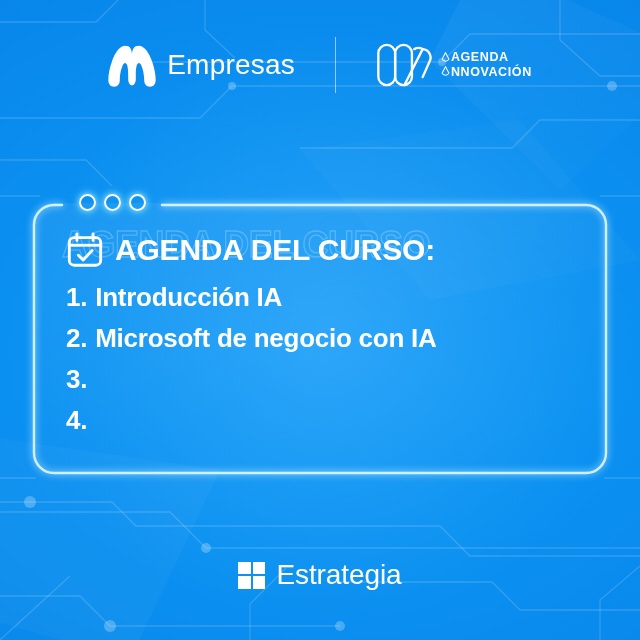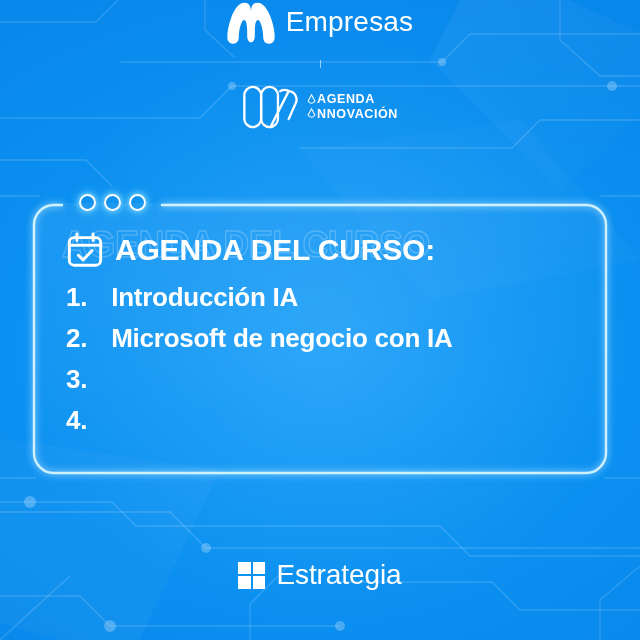--- a/index.html
+++ b/index.html
@@ -32,21 +32,20 @@
   .header {
     position: absolute;
     top: 0;
     left: 0;
     width: 640px;
     height: 130px;
     display: flex;
     align-items: center;
     justify-content: center;
     gap: 16px;
-    flex-direction: column;
   }
   .brand-left {
     display: flex;
     align-items: center;
     gap: 11px;
   }
   .movistar-m {
     width: 48px;
     height: 44px;
     display: block;
@@ -191,21 +190,21 @@
     gap: 8px;
     color: #ffffff;
     font-size: 26px;
     font-weight: 700;
     letter-spacing: -0.25px;
     line-height: 1;
     margin-top: 15px;
     white-space: nowrap;
   }
   .agenda-num { font-weight: 700; }
-  .agenda-label { font-weight: 700; margin-left: 16px; }
+  .agenda-label { font-weight: 700; }
 
   
   .footer {
     position: absolute;
     left: 0;
     bottom: 0;
     width: 640px;
     height: 130px;
     display: flex;
     align-items: center;

